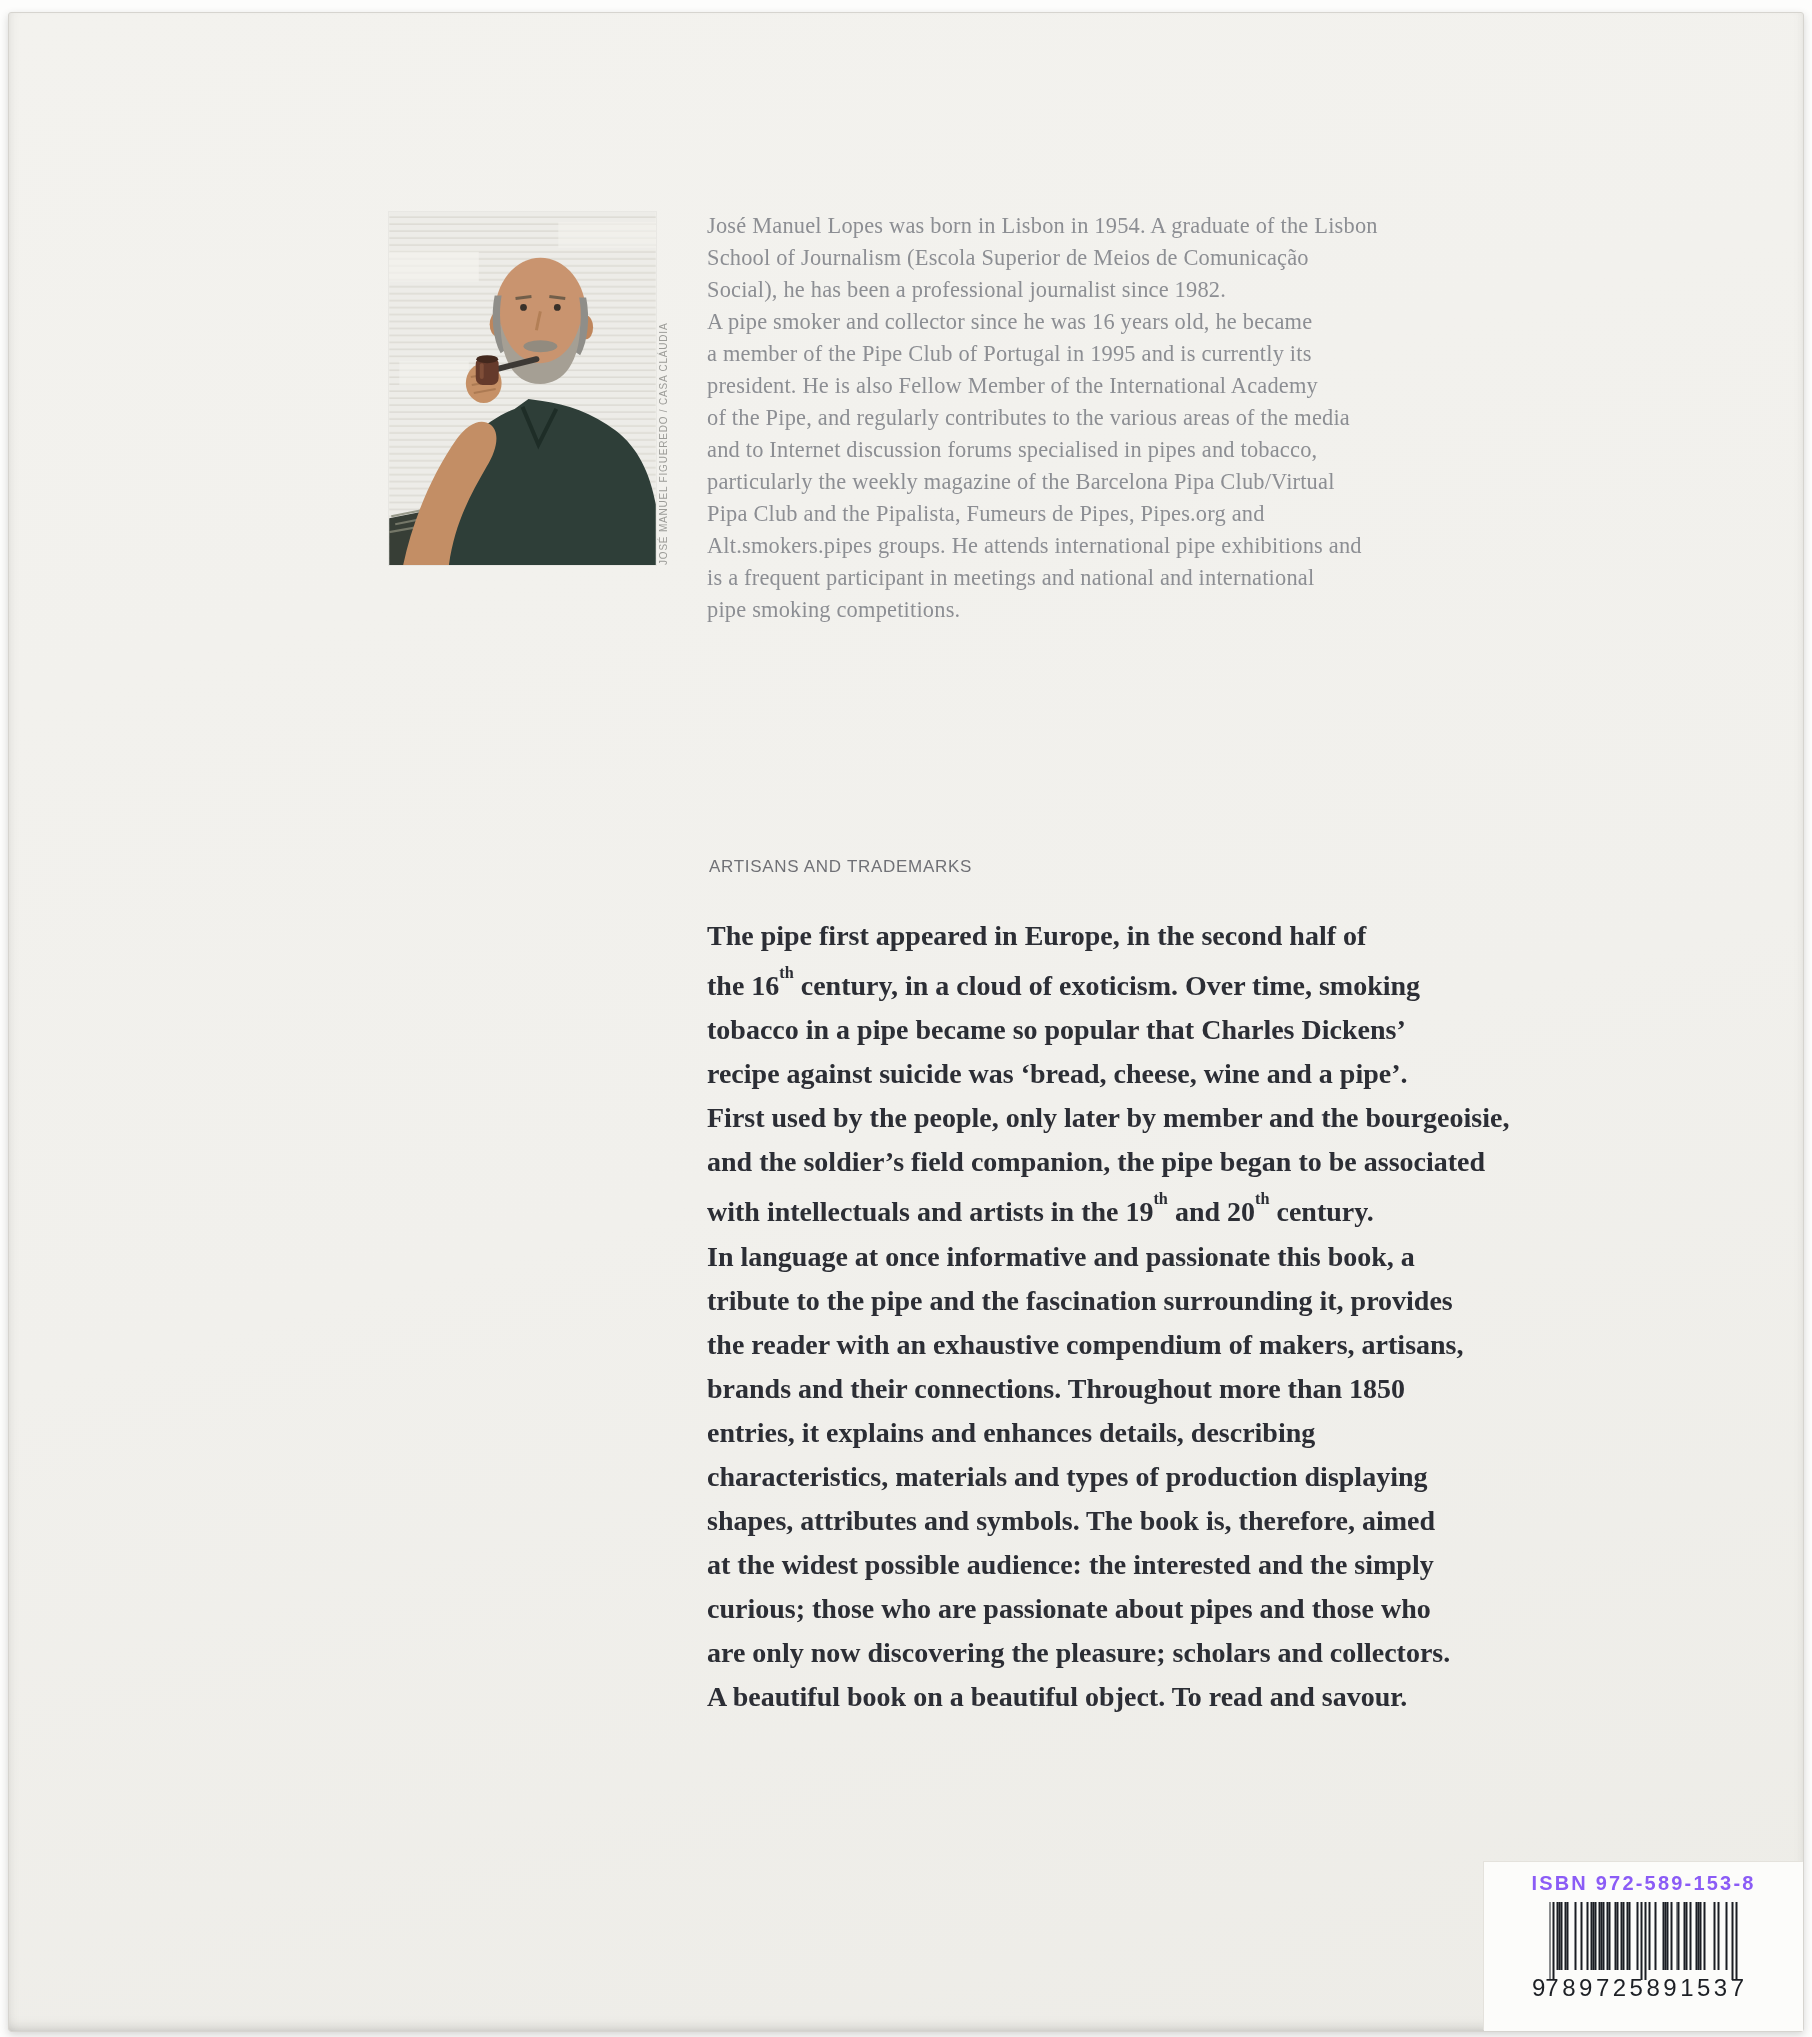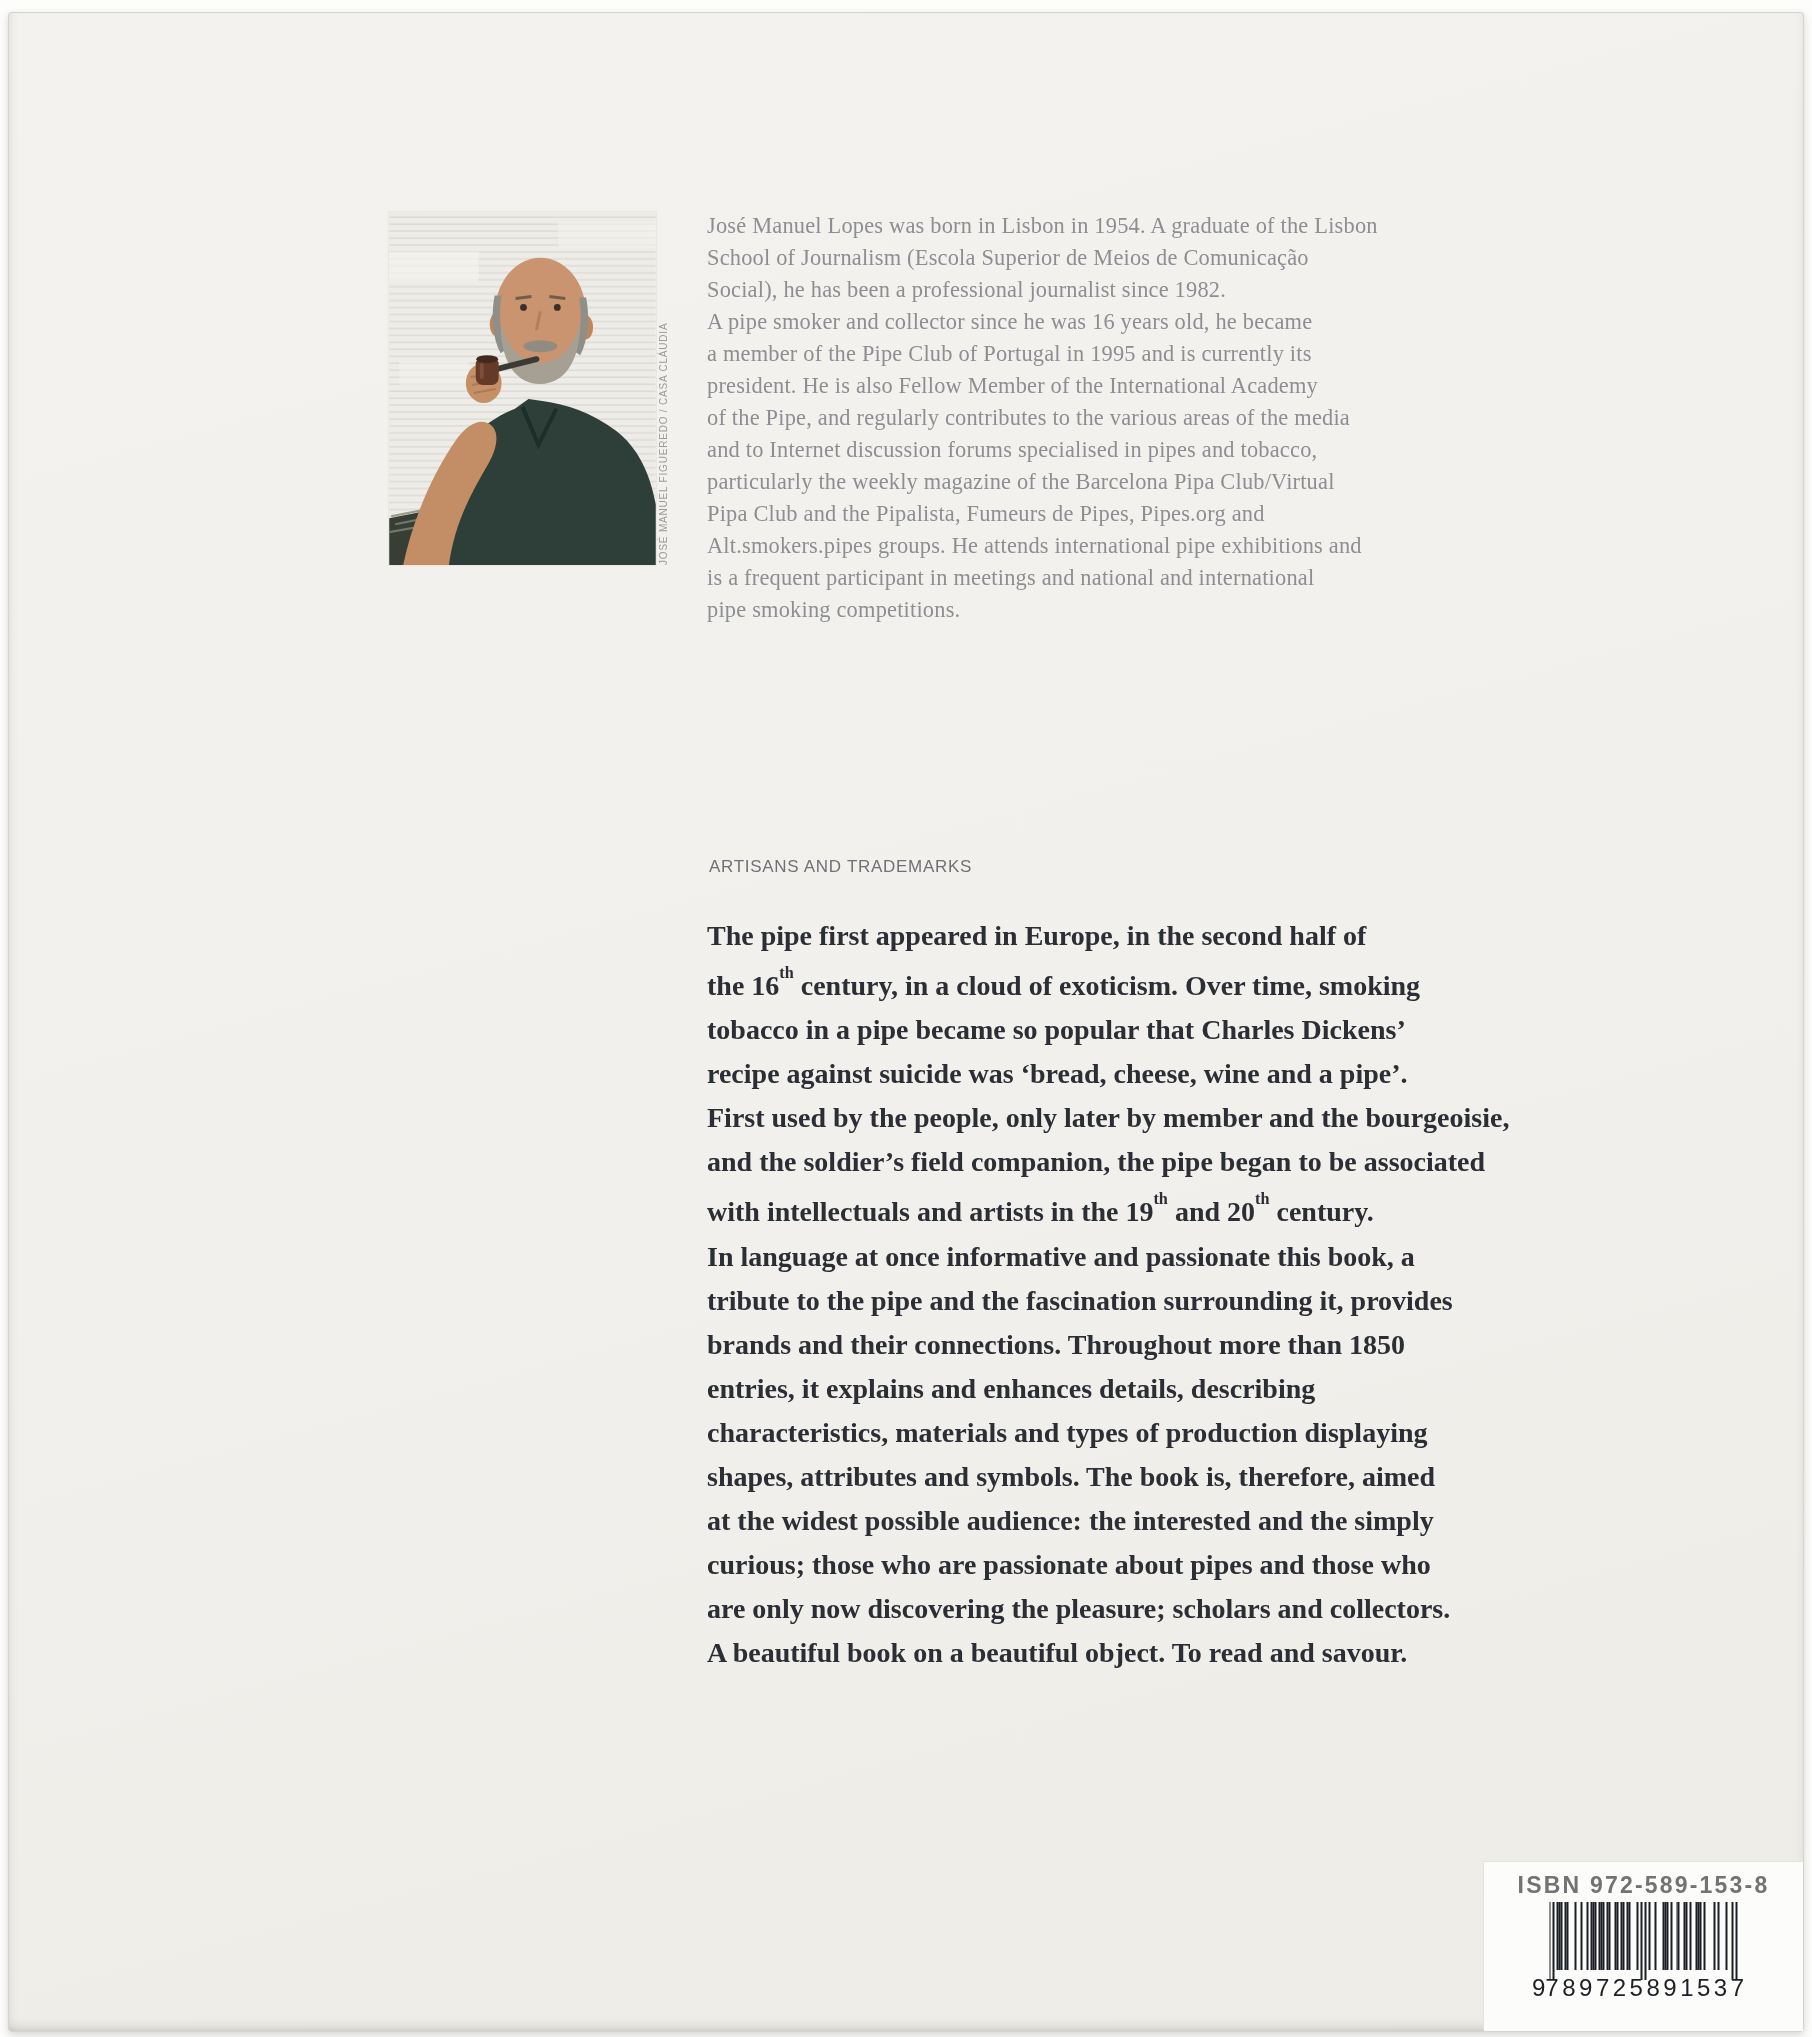--- a/index.html
+++ b/index.html
@@ -27,22 +27,22 @@
         font-family:"Liberation Sans", sans-serif;font-size:17px;letter-spacing:0.7px;
         color:#707176;}
   .desc{position:absolute;left:698px;top:901px;width:756px;
         font-size:28px;line-height:44px;color:var(--text-dark);font-weight:bold;}
   .desc-line{white-space:nowrap;}
   .desc-line sup{font-size:58%;position:relative;top:-.45em;letter-spacing:0;}
   .isbn-panel{position:absolute;left:1475px;top:1849px;width:319px;height:169px;
         background:var(--label-white);
         box-shadow:-1px -1px 0 0 #e4e2dc;}
   .isbn-label{position:absolute;left:50%;top:10px;transform:translateX(-50%);
-        font-family:"Liberation Sans", sans-serif;font-size:23px;font-weight:bold;
-        letter-spacing:2.2px;color:#737373;white-space:nowrap;}
+        font-family:"Liberation Sans", sans-serif;font-size:20px;font-weight:bold;
+        letter-spacing:2.2px;color:#8b5cf6;white-space:nowrap;}
   .barcode{position:absolute;left:50%;top:40px;transform:translateX(-50%);width:189px;}
   .bars{display:flex;align-items:flex-start;height:80px;}
   .module{width:2px;height:68px;}
   .bar{background:var(--bar);}
   .tall{height:78px;}
   .nums{display:flex;width:207px;margin-left:-17px;margin-top:-8px;
         font-family:"Liberation Sans", sans-serif;font-size:24px;color:#1d2025;}
   .n9{width:18px;letter-spacing:0;}
   .ng{flex:1;text-align:left;letter-spacing:3.5px;}
 </style>
@@ -114,20 +114,21 @@
     <div class="desc">
         <div class="desc-line">The pipe first appeared in Europe, in the second half of</div>
         <div class="desc-line">the 16<sup>th</sup> century, in a cloud of exoticism. Over time, smoking</div>
         <div class="desc-line">tobacco in a pipe became so popular that Charles Dickens’</div>
         <div class="desc-line">recipe against suicide was ‘bread, cheese, wine and a pipe’.</div>
         <div class="desc-line">First used by the people, only later by member and the bourgeoisie,</div>
         <div class="desc-line">and the soldier’s field companion, the pipe began to be associated</div>
         <div class="desc-line">with intellectuals and artists in the 19<sup>th</sup> and 20<sup>th</sup> century.</div>
         <div class="desc-line">In language at once informative and passionate this book, a</div>
         <div class="desc-line">tribute to the pipe and the fascination surrounding it, provides</div>
+        <div class="desc-line">the reader with an exhaustive compendium of makers, artisans,</div>
         <div class="desc-line">brands and their connections. Throughout more than 1850</div>
         <div class="desc-line">entries, it explains and enhances details, describing</div>
         <div class="desc-line">characteristics, materials and types of production displaying</div>
         <div class="desc-line">shapes, attributes and symbols. The book is, therefore, aimed</div>
         <div class="desc-line">at the widest possible audience: the interested and the simply</div>
         <div class="desc-line">curious; those who are passionate about pipes and those who</div>
         <div class="desc-line">are only now discovering the pleasure; scholars and collectors.</div>
         <div class="desc-line">A beautiful book on a beautiful object. To read and savour.</div>
       </div>
 

